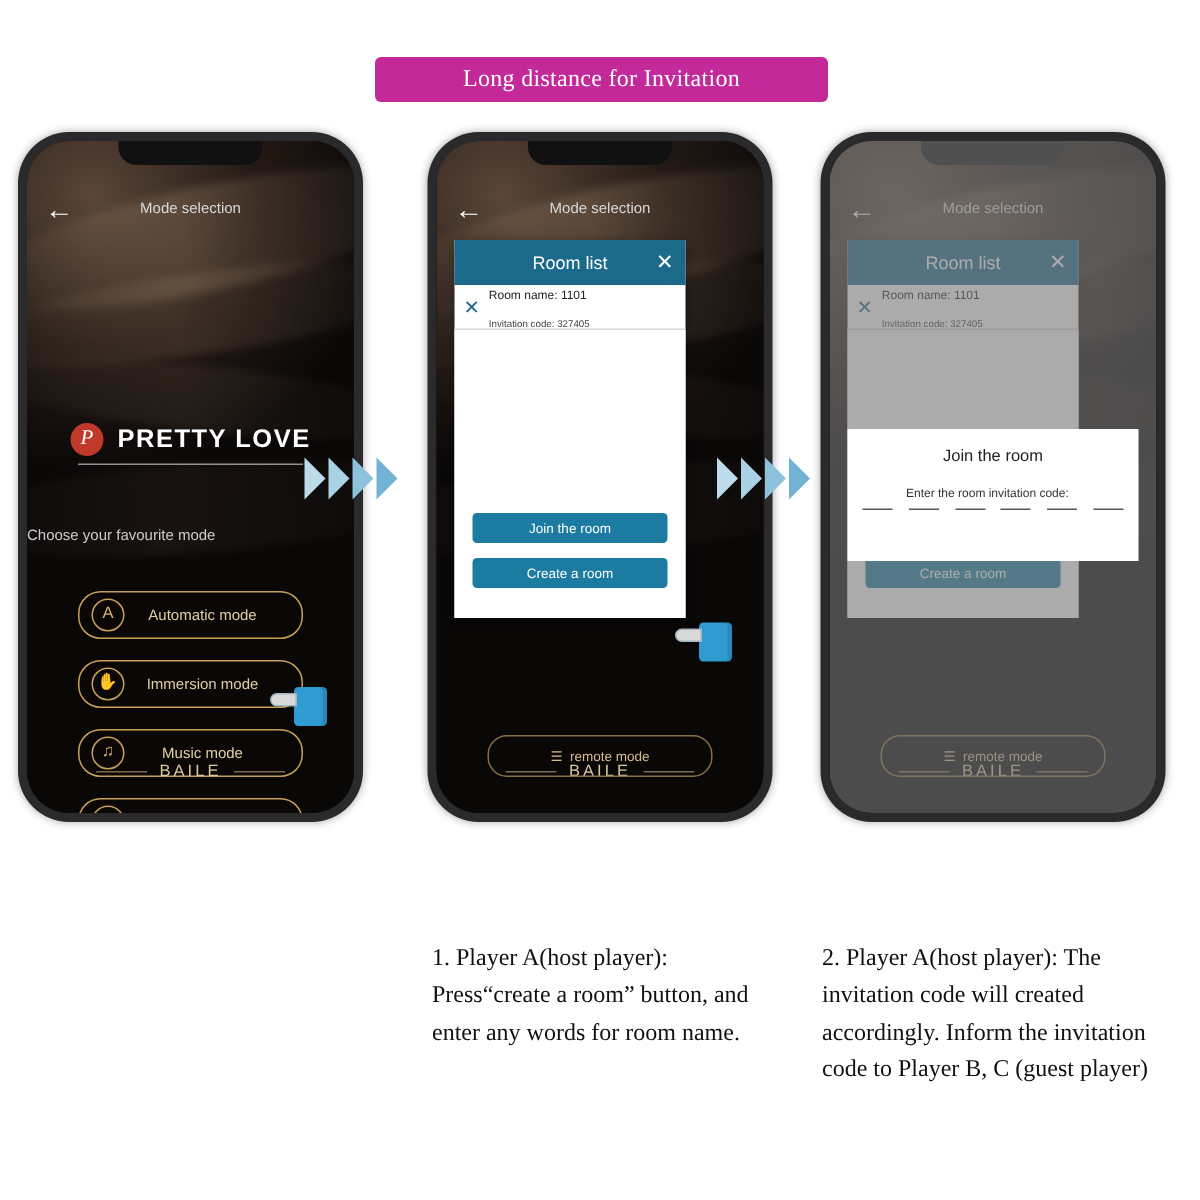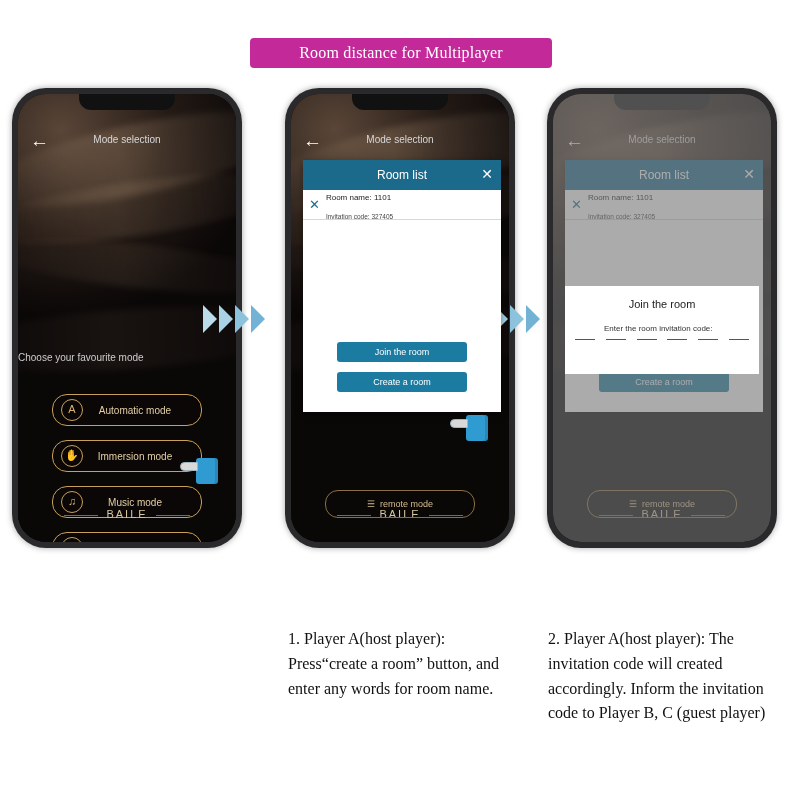--- a/index.html
+++ b/index.html
@@ -122,21 +122,21 @@
     position:absolute;left:0;right:0;bottom:22px;text-align:center;z-index:6;
     color:#d9c7a0;font-size:11px;letter-spacing:2px;
   }
   .baile:before,.baile:after{
     content:"";display:inline-block;vertical-align:middle;
     width:34px;height:1px;background:#7d6a4c;margin:0 8px;
   }
   
   .dialog{
     position:absolute;left:12px;top:66px;
-    width:198px;
+    width:154px;
     background:#ffffff;
     z-index:8;
     box-shadow:0 2px 8px rgba(0,0,0,.4);
   }
   .dlg-head{
     height:30px;background:#1b6a8c;
     display:flex;align-items:center;justify-content:center;
     position:relative;
   }
   .dlg-head .t{color:#fff;font-size:12px;}
@@ -214,35 +214,40 @@
     font-family:"Liberation Serif", serif;
     font-size:16px;color:#111;line-height:1.55;margin-top:44px;
   }
   #cap1{left:288px;top:583px;width:230px;}
   #cap2{left:548px;top:583px;width:240px;}
 </style>
 </head>
 <body>
 
 <div class="banner">
-  <span>Room distance for Multiplayer</span>
+  <span>Long distance for Invitation</span>
 </div>
 
 <div class="phone" id="phone1">
   <div class="screen">
     <div class="wallpaper">
       <div class="wave w1"></div>
         <div class="wave w2"></div>
       <div class="wave w3"></div>
         <div class="wave w4"></div>
     </div>
     <div class="notch"></div>
     <div class="back-arrow">←</div>
     <div class="nav-title">Mode selection</div>
 
+    <div class="brandwrap">
+      <span class="brand-logo">P</span>
+      <span class="brand-name">PRETTY LOVE</span>
+      <div class="brand-rule"></div>
+    </div>
 
     <div class="choose">Choose your favourite mode</div>
 
     <div class="mode-btn m1">
       <span class="ico">A</span>
       <span class="lbl">Automatic mode</span>
     </div>
     <div class="mode-btn m2">
       <span class="ico">✋</span>
       <span class="lbl">Immersion mode</span>

